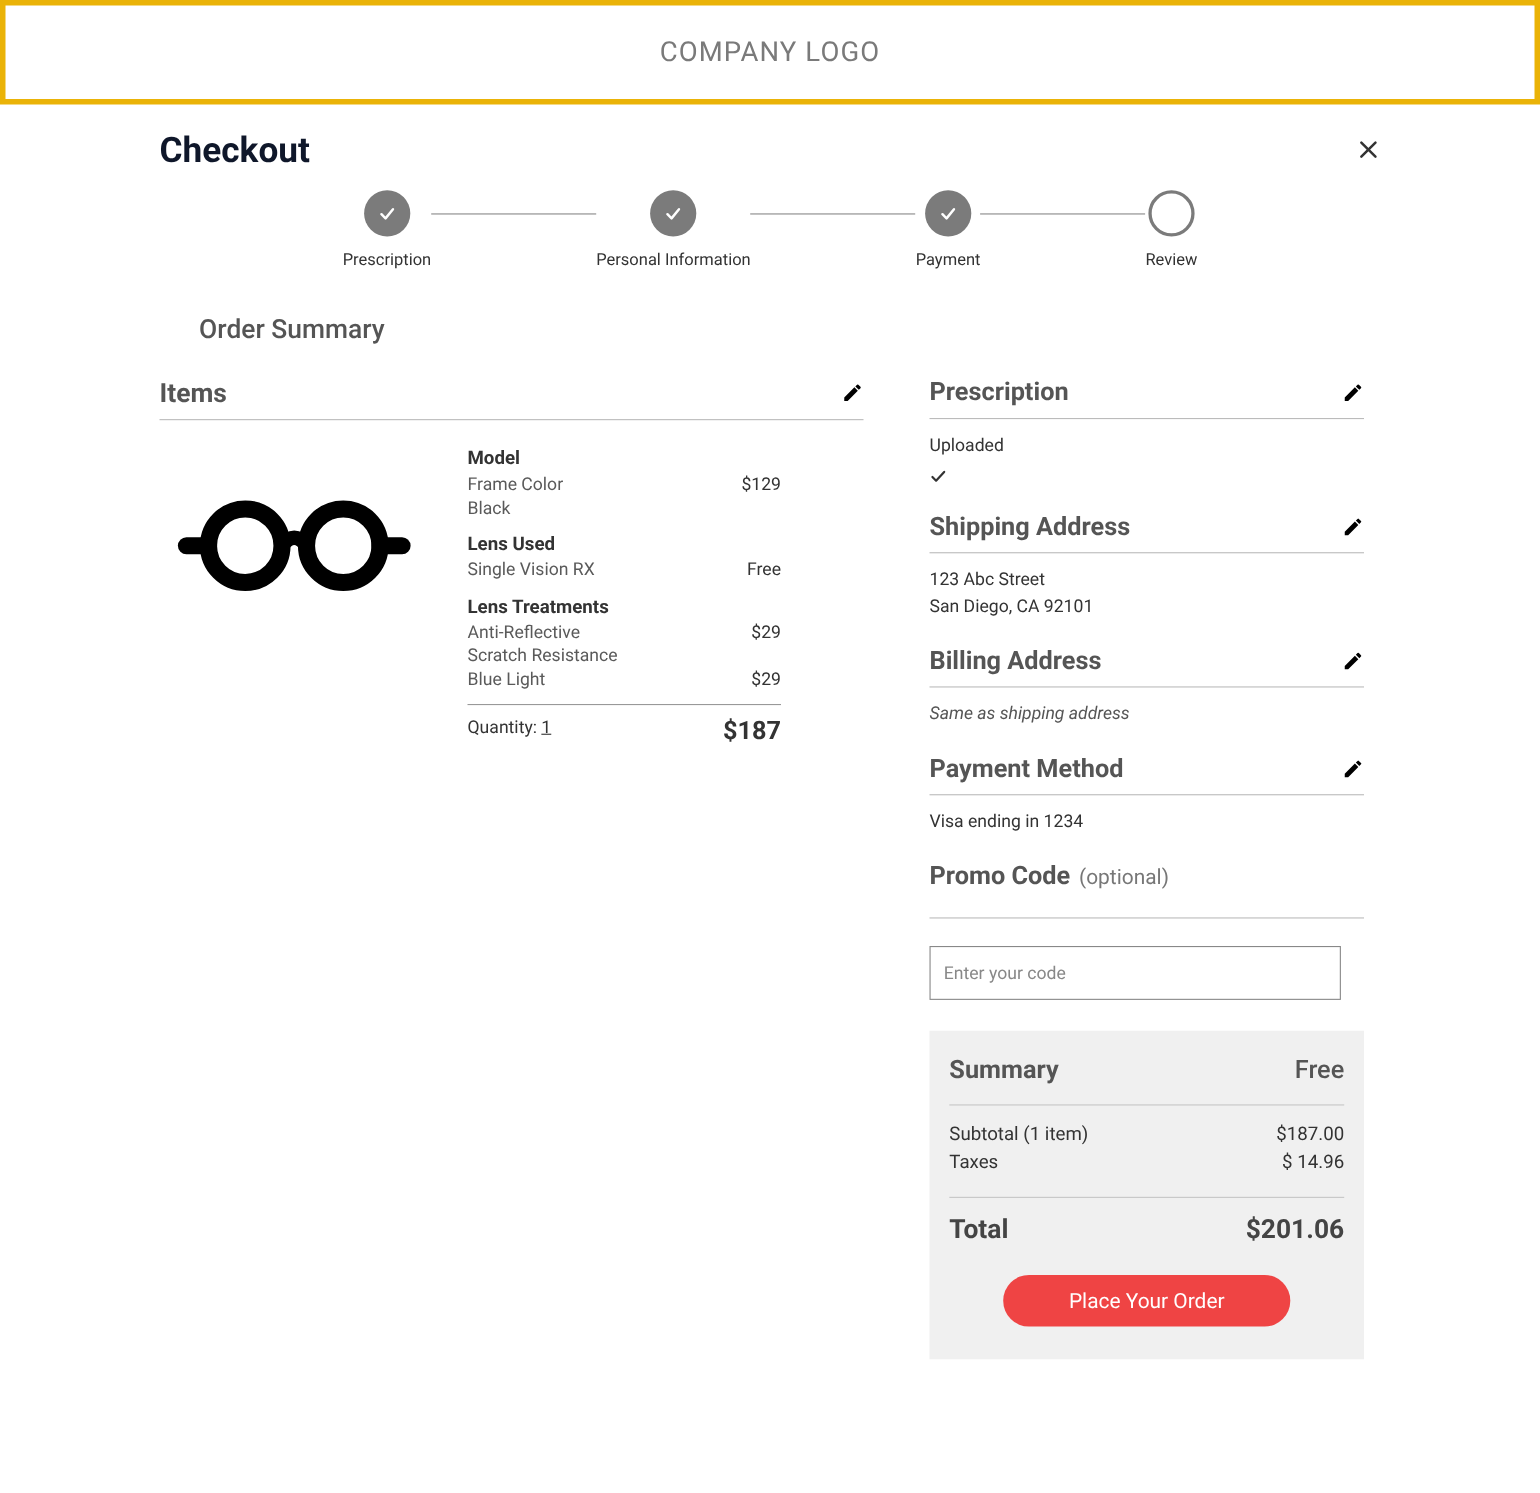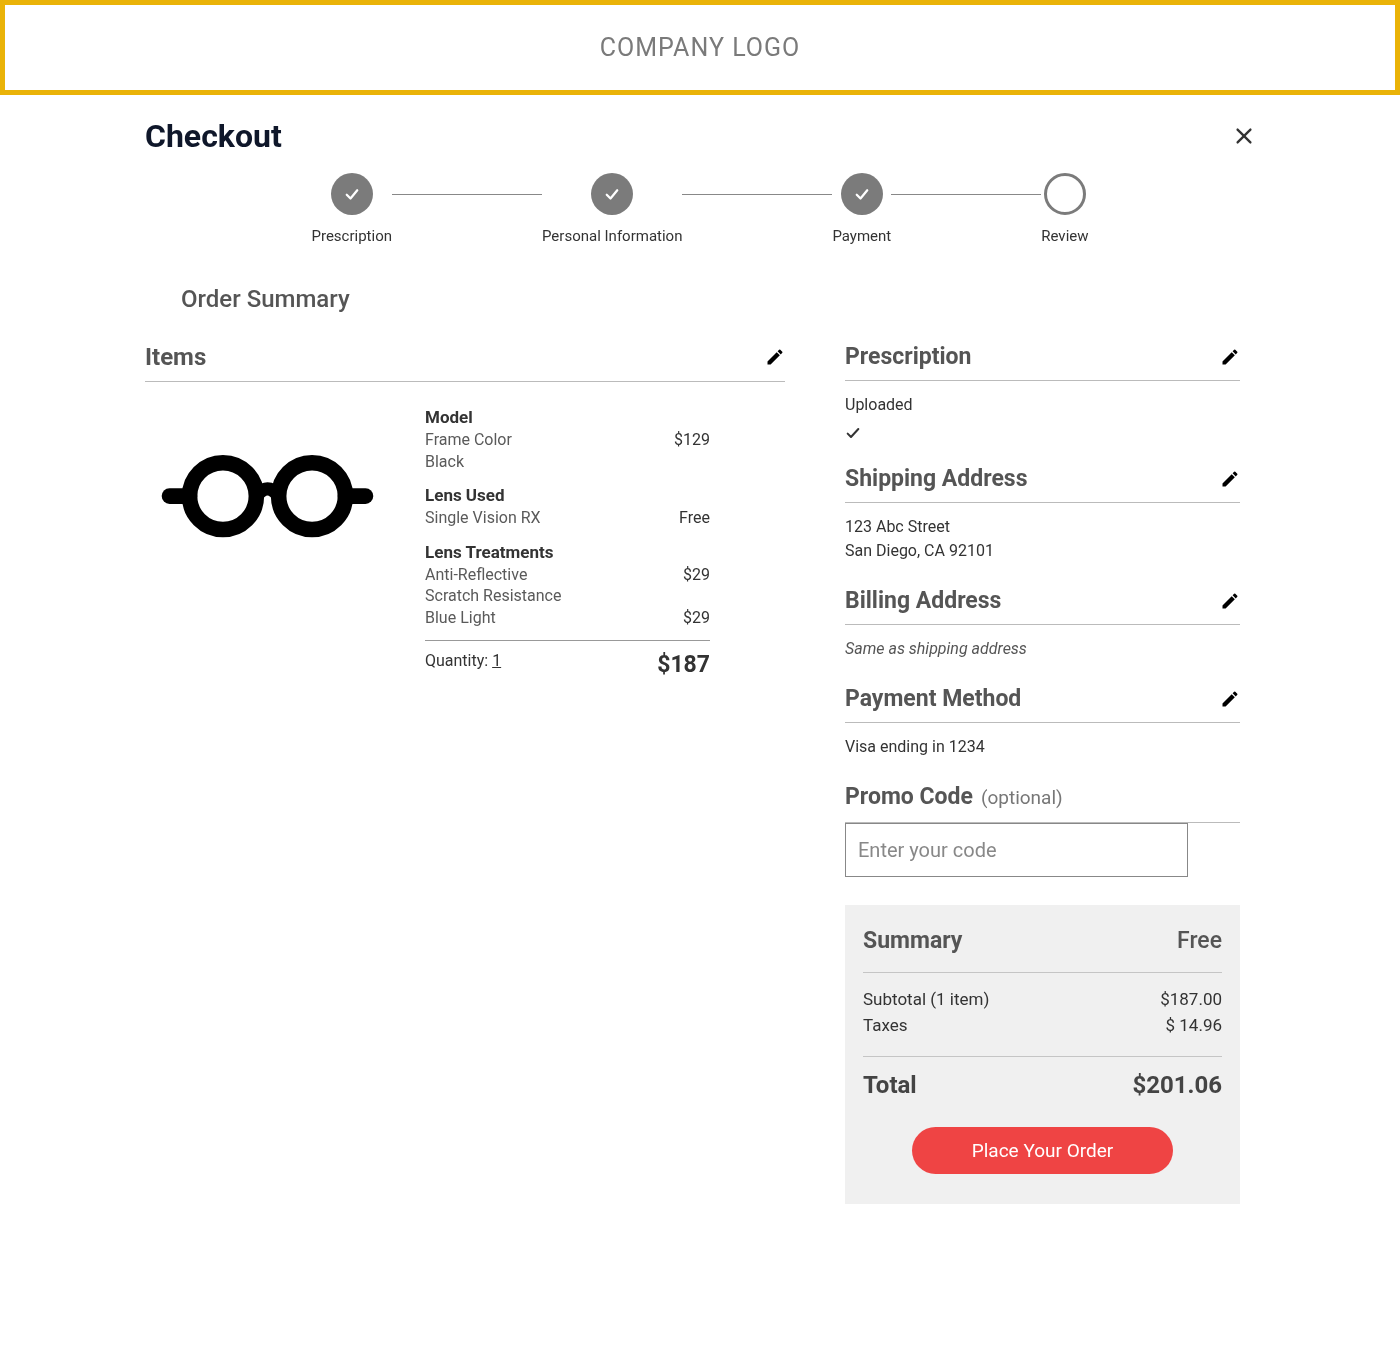--- a/index.html
+++ b/index.html
@@ -134,31 +134,31 @@
     padding: 12px 0 0 0;
     font-size: 16px;
     color: #333;
     line-height: 1.5;
   }
   .uploaded-row { display:flex; align-items:flex-start; gap:8px;flex-direction:column; }
   .check-small svg { width:16px; height:16px; display:block; }
   .billing-same { font-style: italic; color: #555; }
   .promo-header {
     border-bottom: 1px solid #bbb;
-    padding-bottom: 12px;
+    padding-bottom: 24px;
     display:flex; align-items:baseline; gap:8px;
   }
   .promo-header .title { font-size: 23px; font-weight:700; color:#555; }
   .promo-header .opt { font-size: 19px; color:#777; font-weight:400; }
   .promo-input {
-    margin-top: 0;
-    width: 343px;
+    margin-top: 25px;
+    width: 374px;
     border: 1px solid #888;
     padding: 14px 12px;
-    font-size: 20px;
+    font-size: 16px;
     font-family: inherit;
   }
   .promo-input::placeholder { color:#888; }
   .totals-box {
     background: #f0f0f0;
     padding: 22px 18px 30px 18px;
     margin-top: 28px;
   }
   .totals-line {
     display:flex; justify-content:space-between; align-items:center;

